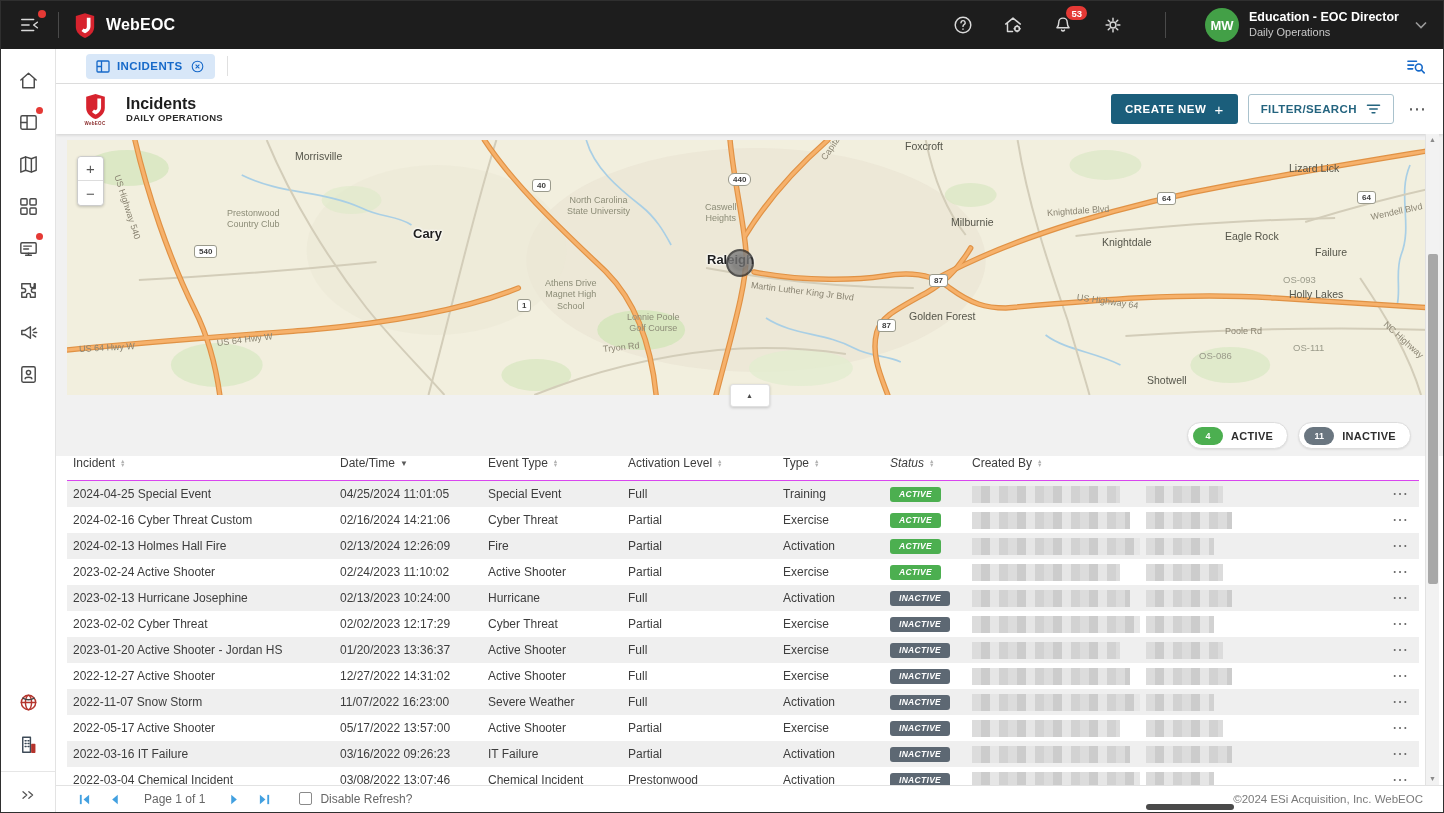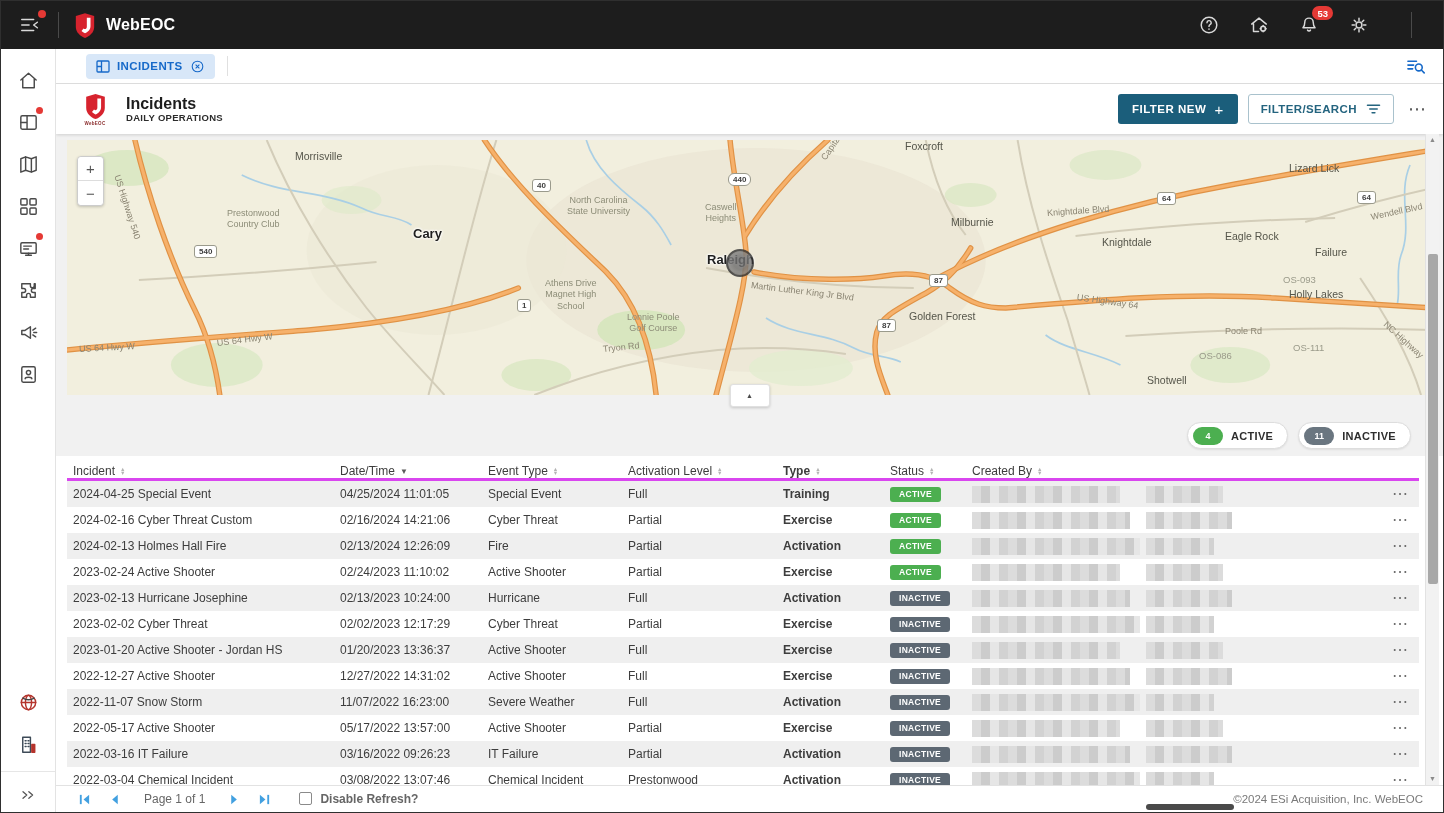--- a/index.html
+++ b/index.html
@@ -70,50 +70,50 @@
   .pills { position:absolute; top:288px; right:32px; display:flex; gap:10px; }
   .pill { height:27px; background:#fff; border:1px solid #ddd; border-radius:14px; box-shadow:0 1px 2px rgba(0,0,0,.08); display:flex; align-items:center; gap:8px; padding:0 14px 0 5px; cursor:pointer; }
   .pill-count { min-width:30px; height:18px; border-radius:9px; color:#fff; font-size:9px; font-weight:bold; display:flex; align-items:center; justify-content:center; }
   .pc-green { background:#4caf50; }
   .pc-gray { background:#6a7680; }
   .pill-label { font-size:11px; font-weight:bold; color:#2e2e2e; letter-spacing:.3px; }
 
   
   .lower { position:absolute; top:407px; bottom:27px; left:0; right:0; background:#fff; }
   .table-wrap { position:absolute; left:11px; right:24px; top:0; bottom:0; overflow:hidden; background:#fff; }
-  .thead { display:flex; height:25px; align-items:flex-end; border-bottom:3px solid #d946ef; background:#fff; padding-left:6px; }
+  .thead { display:flex; height:25px; align-items:flex-start; border-bottom:1px solid #d946ef; background:#fff; padding-left:6px; }
   .hcell { font-size:12px; color:#3c3c3c; display:flex; align-items:center; }
   .sort-both { display:inline-flex; flex-direction:column; margin-left:5px; font-size:5.5px; line-height:4.5px; color:#b3b3b3; }
   .sort-desc { margin-left:5px; font-size:8px; color:#5a5a5a; }
   .trow { display:flex; height:26px; align-items:center; padding-left:6px; cursor:pointer; }
   .trow:nth-child(odd) { background:#efefef; }
   .cell { font-size:12px; color:#3d3d3d; white-space:nowrap; overflow:hidden; }
   .c-incident { width:267px; }
   .c-datetime { width:148px; }
   .c-event { width:140px; }
   .c-activation { width:155px; }
-  .c-type { width:107px;font-weight:bold; }
-  .c-status { width:82px; }
+  .c-type { width:107px; }
+  .c-status { width:82px;font-style:italic; }
   .c-created { width:174px; }
   .c-blur2 { width:110px; }
   .c-actions { flex:1; text-align:right; padding-right:10px; }
   .badge { display:inline-block; font-size:8.5px; font-weight:bold; color:#fff; letter-spacing:.3px; padding:3px 9px; border-radius:3px; line-height:1; }
   .b-active { background:#4caf50; }
   .b-inactive { background:#5d6873; }
   .redact { display:inline-block; height:17px; vertical-align:middle;
     background-image:
       repeating-linear-gradient(90deg,#dcdcdc 0 9px,#cccccc 9px 18px,#e6e6e6 18px 27px,#d2d2d2 27px 36px),
       repeating-linear-gradient(0deg,rgba(255,255,255,.45) 0 5px,rgba(0,0,0,.05) 5px 9px); }
 
   
   .footer { position:absolute; left:0; right:0; bottom:0; height:27px; background:#fff; border-top:1px solid #e2e2e2; display:flex; align-items:center; padding:0 20px 0 22px; z-index:8; }
   .pager { display:flex; align-items:center; gap:17px; }
   .pg-btn { display:flex; cursor:pointer; }
   .page-text { font-size:12px; color:#666; margin:0 6px; }
-  .refresh { display:flex; gap:8px; margin-left:28px; cursor:pointer;font-weight:bold; }
+  .refresh { display:flex; gap:8px; margin-left:28px; cursor:pointer; }
   .checkbox { width:13px; height:13px; border:1.5px solid #8a8a8a; border-radius:2px; background:#fff; }
   .refresh-label { font-size:12px; color:#666; }
   .copyright { margin-left:auto; font-size:11.5px; color:#7a7a7a; }
 
   
   .vscroll { position:absolute; right:4px; top:85px; bottom:27px; width:14px; background:#f2f2f2; border-left:1px solid #e2e2e2; z-index:15; display:flex; flex-direction:column; align-items:center; }
   .vs-arrow { font-size:7px; color:#8a8a8a; line-height:12px; height:12px; cursor:pointer; }
   .vs-track { flex:1; width:100%; position:relative; }
   .vs-thumb { position:absolute; top:108px; left:2px; width:10px; height:330px; background:#a8a8a8; border-radius:2px; cursor:grab; }
   .hthumb { position:absolute; left:1090px; bottom:2px; width:88px; height:6px; background:#4a4a4a; border-radius:3px; z-index:40; cursor:grab; }
@@ -157,20 +157,30 @@
           </svg>
         <span class="badge-count">53</span>
       </div>
       <div class="tb-icon">
         <svg width="22" height="22" viewBox="0 0 24 24">
             <circle cx="12" cy="12" r="3.2"></circle>
             <path d="M12 4.5V7M12 17v2.5M4.5 12H7M17 12h2.5M6.8 6.8l1.7 1.7M15.5 15.5l1.7 1.7M17.2 6.8l-1.7 1.7M8.5 15.5l-1.7 1.7"></path>
           </svg>
       </div>
       <div class="tb-sep"></div>
+      <div style="display:flex;align-items:center;gap:10px;cursor:pointer;">
+        <div class="avatar">MW</div>
+        <div class="user-block">
+          <div class="user-role">Education - EOC Director</div>
+          <div class="user-org">Daily Operations</div>
+        </div>
+        <svg class="chev" width="12" height="8" viewBox="0 0 12 8">
+            <path d="M1 1.5 L6 6.5 L11 1.5" stroke="#9a9a9a" stroke-width="1.6" fill="none"></path>
+          </svg>
+      </div>
     </div>
   </div>
 
   <div class="sidebar">
     <div class="sb-item">
       <svg width="23" height="23" viewBox="0 0 24 24">
           <path d="M4 11.5 L12 4.5 L20 11.5 M6 10 V19.5 H18 V10"></path>
         </svg>
     </div>
     <div class="sb-item">
@@ -273,21 +283,21 @@
             <path d="M14 6 h4 v9 c0 4-2.5 6.5-6 8 c-1.5-.7-2.8-1.5-3.8-2.5 l2.2-2.8 c1 .8 2 .9 2.6.4 c.7-.5 1-1.4 1-2.6 Z" fill="#fff"></path>
           </svg>
         <span class="ph-logo-text">WebEOC</span>
       </div>
       <div>
         <div class="ph-title">Incidents</div>
         <div class="ph-sub">DAILY OPERATIONS</div>
       </div>
       <div class="ph-right">
         <button class="btn-create">
-          <span>FILTER NEW</span>
+          <span>CREATE NEW</span>
           <span class="plus">+</span>
         </button>
         <button class="btn-filter">
           <span>FILTER/SEARCH</span>
           <svg width="15" height="12" viewBox="0 0 16 13">
               <path d="M1.5 2.5h13M4 6.5h8M6.5 10.5h3" stroke="#24647f" stroke-width="1.7" fill="none" stroke-linecap="round"></path>
             </svg>
         </button>
         <span class="dots ph-more">⋯</span>
       </div>

